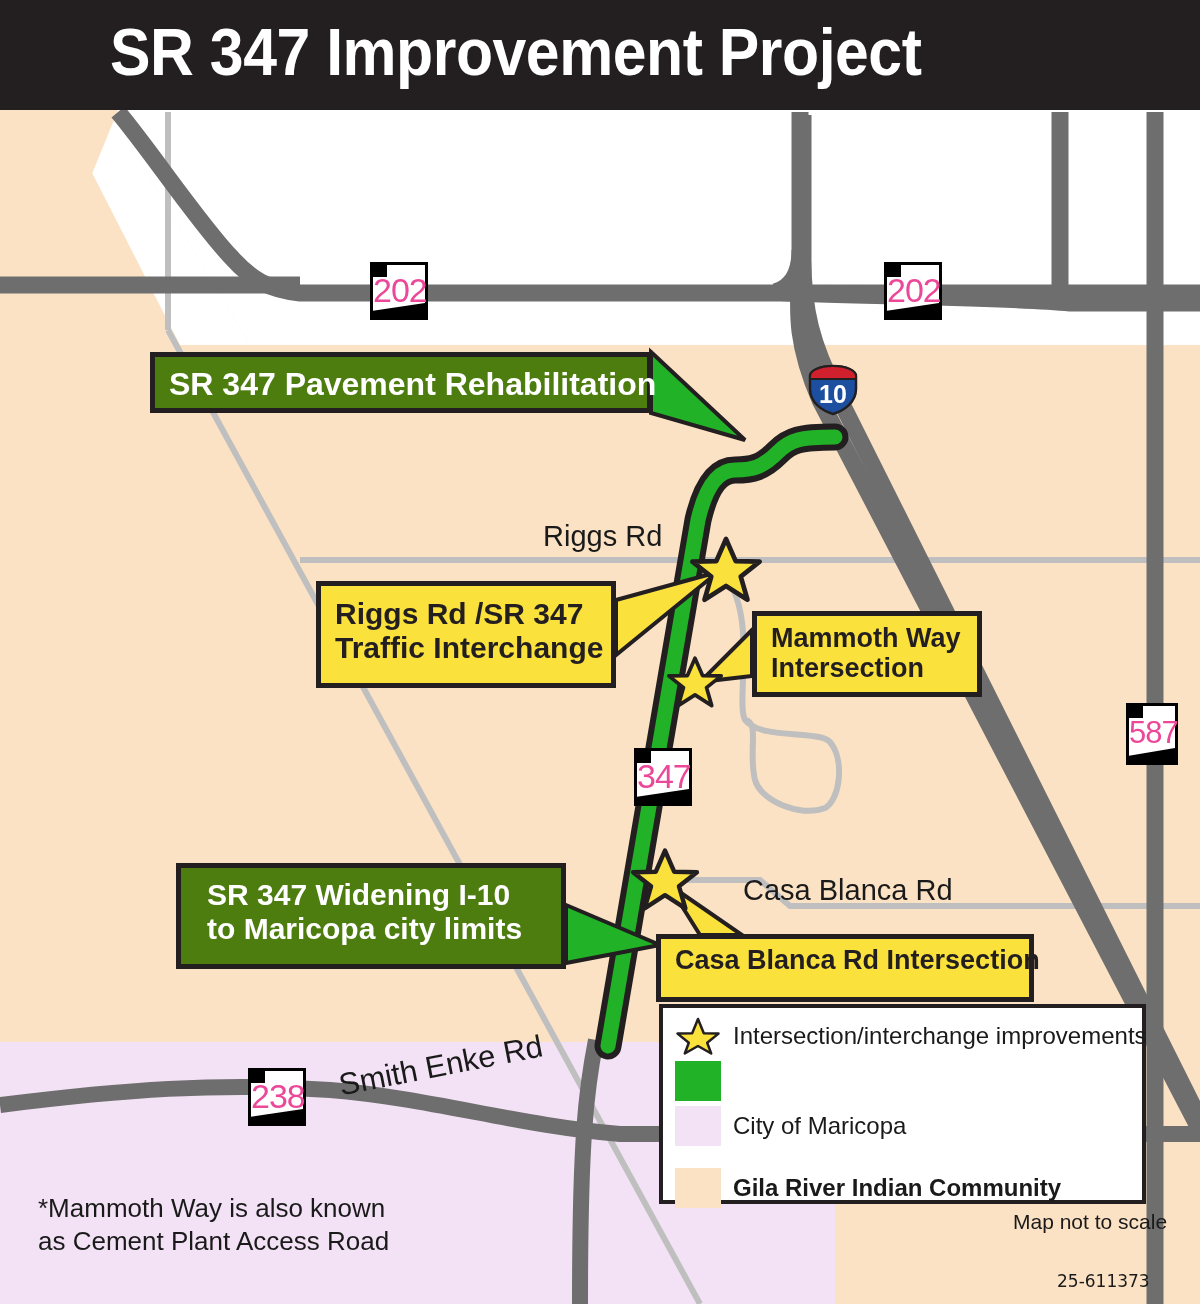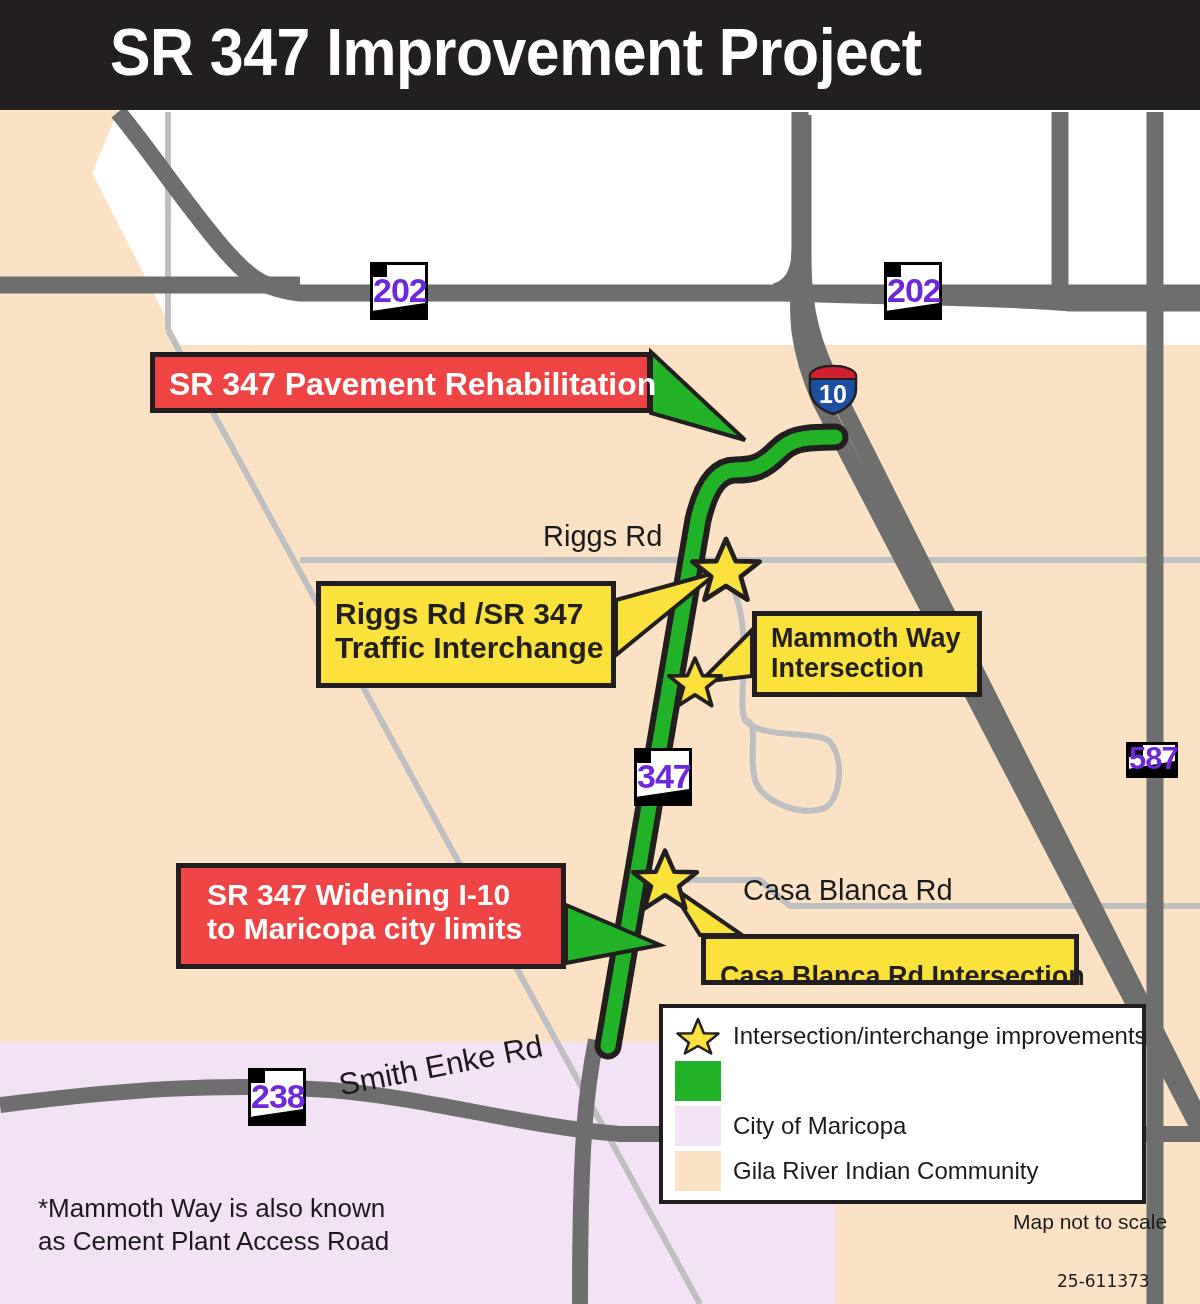--- a/index.html
+++ b/index.html
@@ -76,46 +76,46 @@
     width: 100%; height: 14px;
     background: #000000;
     clip-path: polygon(0 100%, 0 55%, 100% 0, 100% 100%);
   }
   .shield .num {
     position: absolute;
     left: 0; right: 0; top: 50%;
     transform: translateY(-52%);
     font-family: "Liberation Sans Narrow", "Liberation Sans", sans-serif;
     font-size: 34px;
-    font-weight: bold;
-    color: #6d28d9;
+    font-weight: normal;
+    color: #ec4899;
     letter-spacing: -1px;
   }
-  .shield.small { width: 52px; height: 36px; margin-top: 39px; }
+  .shield.small { width: 52px; height: 62px; }
   .shield.small .num { font-size: 31px; }
 
   
   #i10-shield {
     position: absolute;
     z-index: 25;
     width: 56px;
     height: 54px;
   }
   
   .callout {
     position: absolute;
     z-index: 30;
     border: 5px solid #231f20;
     box-sizing: border-box;
     font-weight: bold;
     line-height: 1.12;
     padding: 6px 14px;
   }
   .callout.green {
-    background: #ef4444;
+    background: #4d7c0f;
     color: #ffffff;
   }
   .callout.yellow {
     background: #fbe13c;
     color: #231f20;
   }
   .callout-line {
     font-family: "Liberation Sans Narrow", "Liberation Sans", sans-serif;
     white-space: nowrap;
   }
@@ -332,21 +332,21 @@
   <div class="callout yellow" style="left:752px; top:611px; width:230px; height:86px; font-size:27px; padding-top:7px;">
     <div class="callout-line">Mammoth Way</div>
     <div class="callout-line">Intersection</div>
   </div>
 
   <div class="callout green" style="left:176px; top:863px; width:390px; height:106px; font-size:30px; padding-top:10px;padding-left:26px;">
     <div class="callout-line">SR 347 Widening I-10</div>
     <div class="callout-line">to Maricopa city limits</div>
   </div>
 
-  <div class="callout yellow" style="left:701px; top:934px; width:378px; height:51px; font-size:27px; padding-top:22px;">
+  <div class="callout yellow" style="left:656px; top:934px; width:378px; height:68px; font-size:27px; padding-top:6px;">
     <div class="callout-line">Casa Blanca Rd Intersection</div>
   </div>
 
   <div id="legend">
     <div class="legend-row" style="top:8px;">
       <div class="legend-swatch">
         <svg viewBox="0 0 46 40" width="46" height="40">
           <path d="M 23,3 L 28.8,17.2 L 43.5,17.6 L 32.2,26.8 L 36.2,37.5 L 23,30 L 9.8,37.5 L 13.8,26.8 L 2.5,17.6 L 17.2,17.2 Z" fill="#fbe13c" stroke="#231f20" stroke-width="2.5" stroke-linejoin="round"></path>
         </svg>
       </div>
@@ -355,21 +355,21 @@
 
     <div class="legend-row" style="top:53px;">
       <div class="legend-swatch" style="background:#22b228;"></div>
     </div>
 
     <div class="legend-row" style="top:98px;">
       <div class="legend-swatch" style="background:#f3e2f5;"></div>
       <div class="legend-label">City of Maricopa</div>
     </div>
 
-    <div class="legend-row" style="top:143px;">
+    <div class="legend-row" style="top:160px;font-weight:bold;">
       <div class="legend-swatch" style="background:#fbe2c4;"></div>
       <div class="legend-label">Gila River Indian Community</div>
     </div>
   </div>
 
   <div id="footnote">
     <div>*Mammoth Way is also known</div>
     <div>as Cement Plant Access Road</div>
   </div>
 

